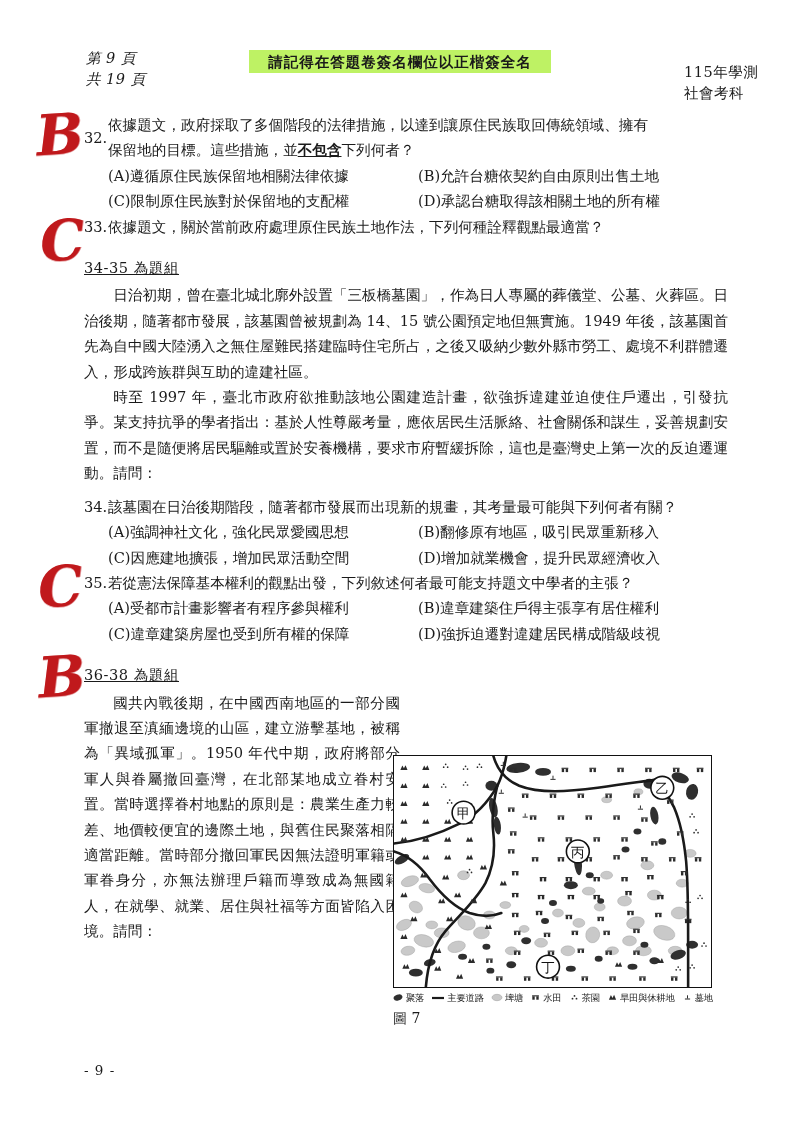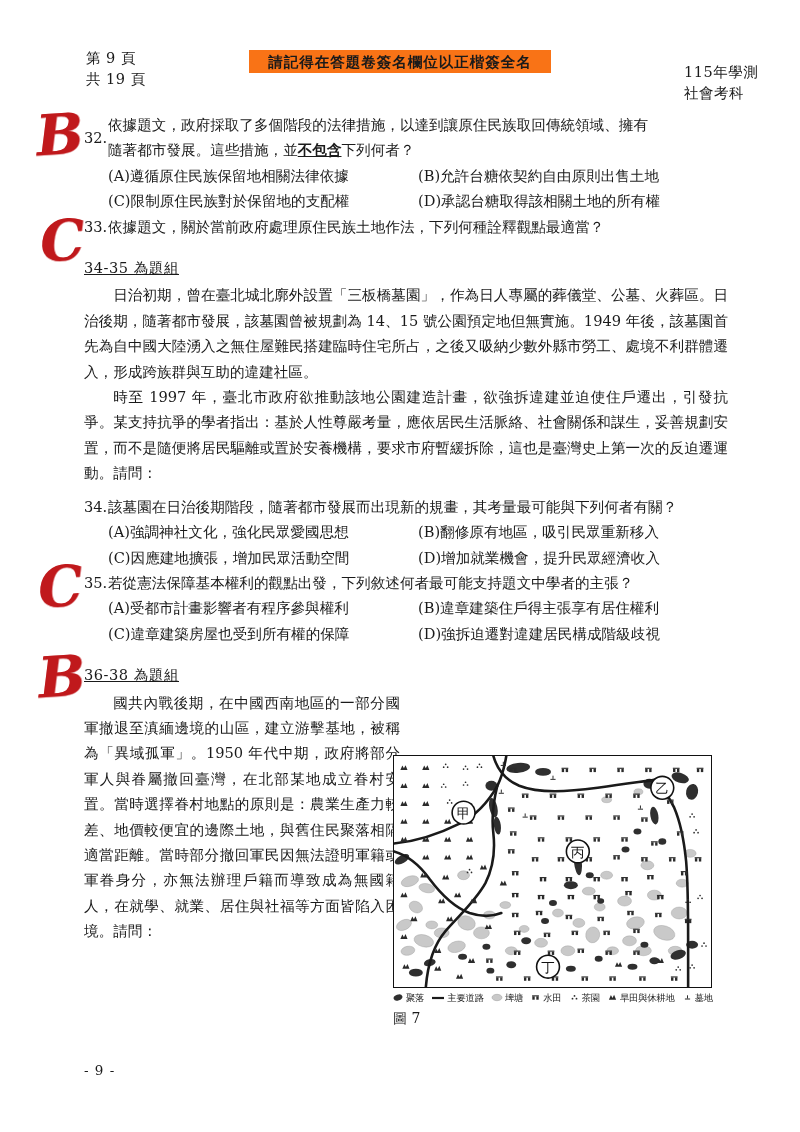--- a/index.html
+++ b/index.html
@@ -13,27 +13,27 @@
     overflow: hidden;
   }
   .page { position:relative; width:800px; height:1132px; padding: 0; }
 
   
   .header {
     position:absolute; left:0; top:48px; width:800px;
     display:flex; align-items:flex-start;
     font-size:14.5px; line-height:21px;
   }
-  .hdr-left { width:200px; padding-left:86px; }
+  .hdr-left { width:200px; padding-left:86px;font-style:italic; }
   .hdr-center { flex:1; text-align:center; padding-top:2px; }
   .hdr-right { width:200px; text-align:left; padding-left:84px;margin-top:14px; }
   .hdr-left div, .hdr-right div { white-space:nowrap; letter-spacing:0.5px; }
   .hdr-note {
     display:inline-block;
-    background:#f97316;
+    background:#bef264;
     font-weight:bold;
     letter-spacing:1px;
     padding:1px 19px;
     font-size:14.5px;
   }
 
   
   .content {
     position:absolute; left:0; top:0; width:800px;
     padding: 112px 72px 0 84px;
@@ -125,21 +125,21 @@
     </div>
   </div>
 
   <div class="content">
 
     <div class="q">
       <div class="q-head">
         <span class="q-num">32.</span>
         <span class="q-stem">
           <span>依據題文，政府採取了多個階段的法律措施，以達到讓原住民族取回傳統領域、擁有</span><br>
-          <span>隨著都市發展。這些措施，並</span><u>不包含</u><span>下列何者？</span>
+          <span>保留地的目標。這些措施，並</span><u>不包含</u><span>下列何者？</span>
         </span>
       </div>
       <div class="opts-2col">
         <div class="opt">(A)遵循原住民族保留地相關法律依據</div>
         <div class="opt">(B)允許台糖依契約自由原則出售土地</div>
         <div class="opt">(C)限制原住民族對於保留地的支配權</div>
         <div class="opt">(D)承認台糖取得該相關土地的所有權</div>
       </div>
     </div>
 

